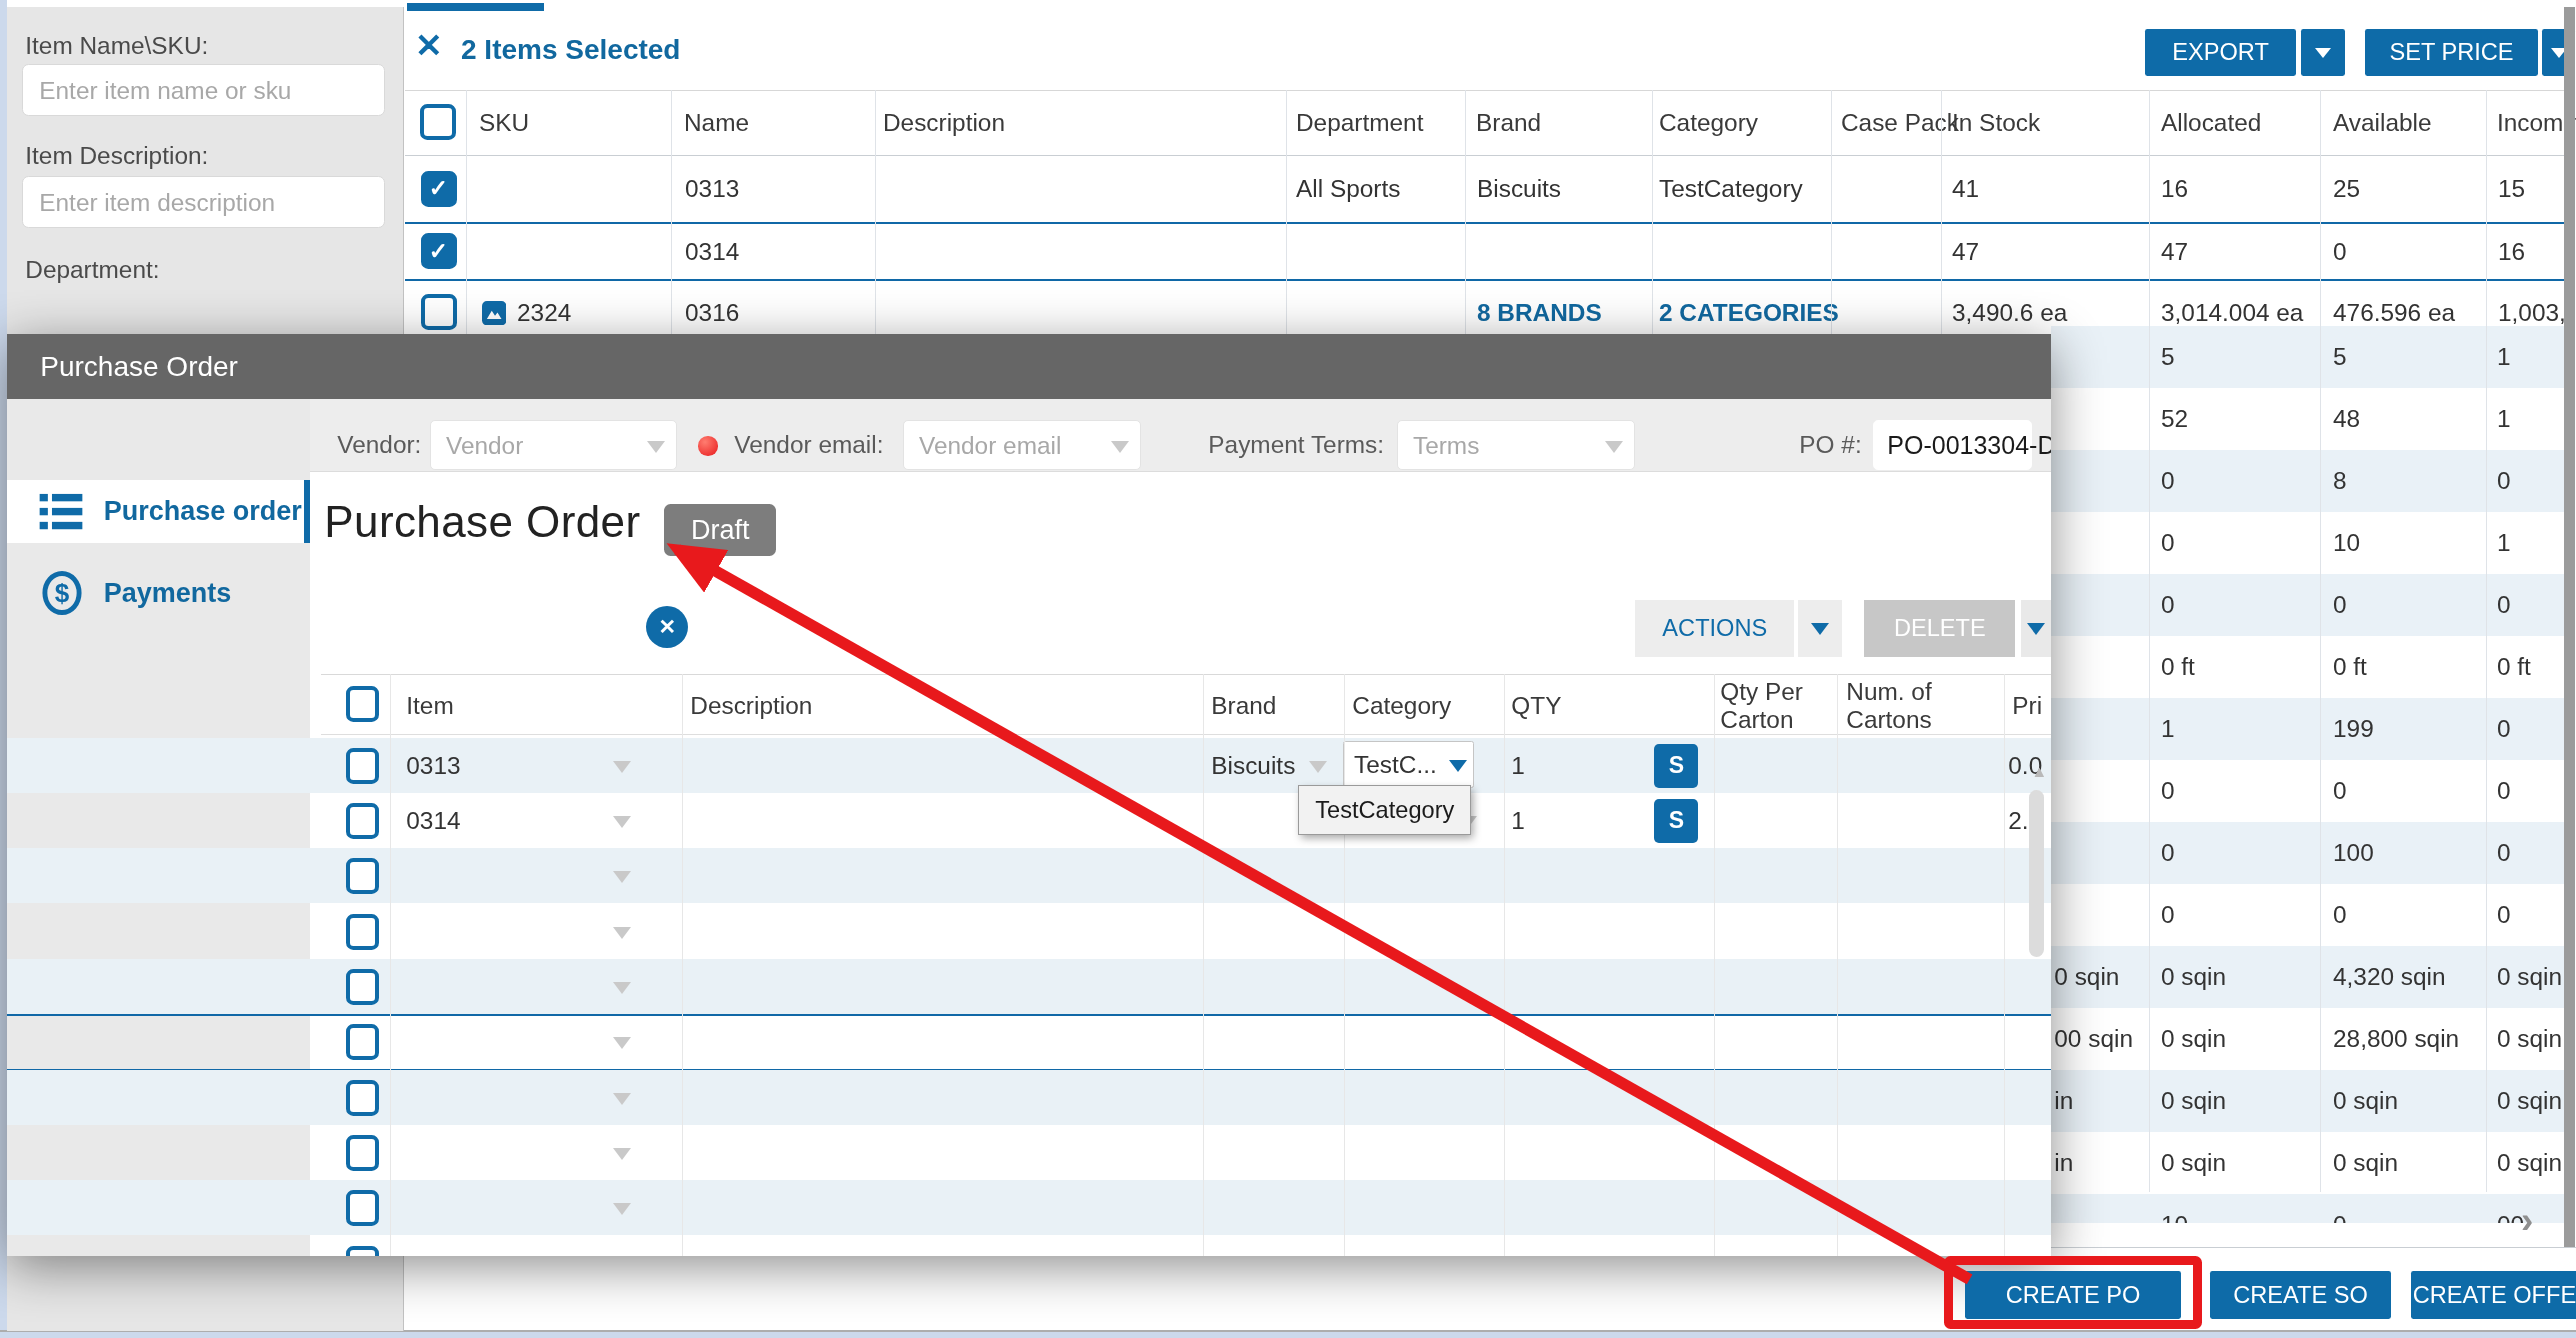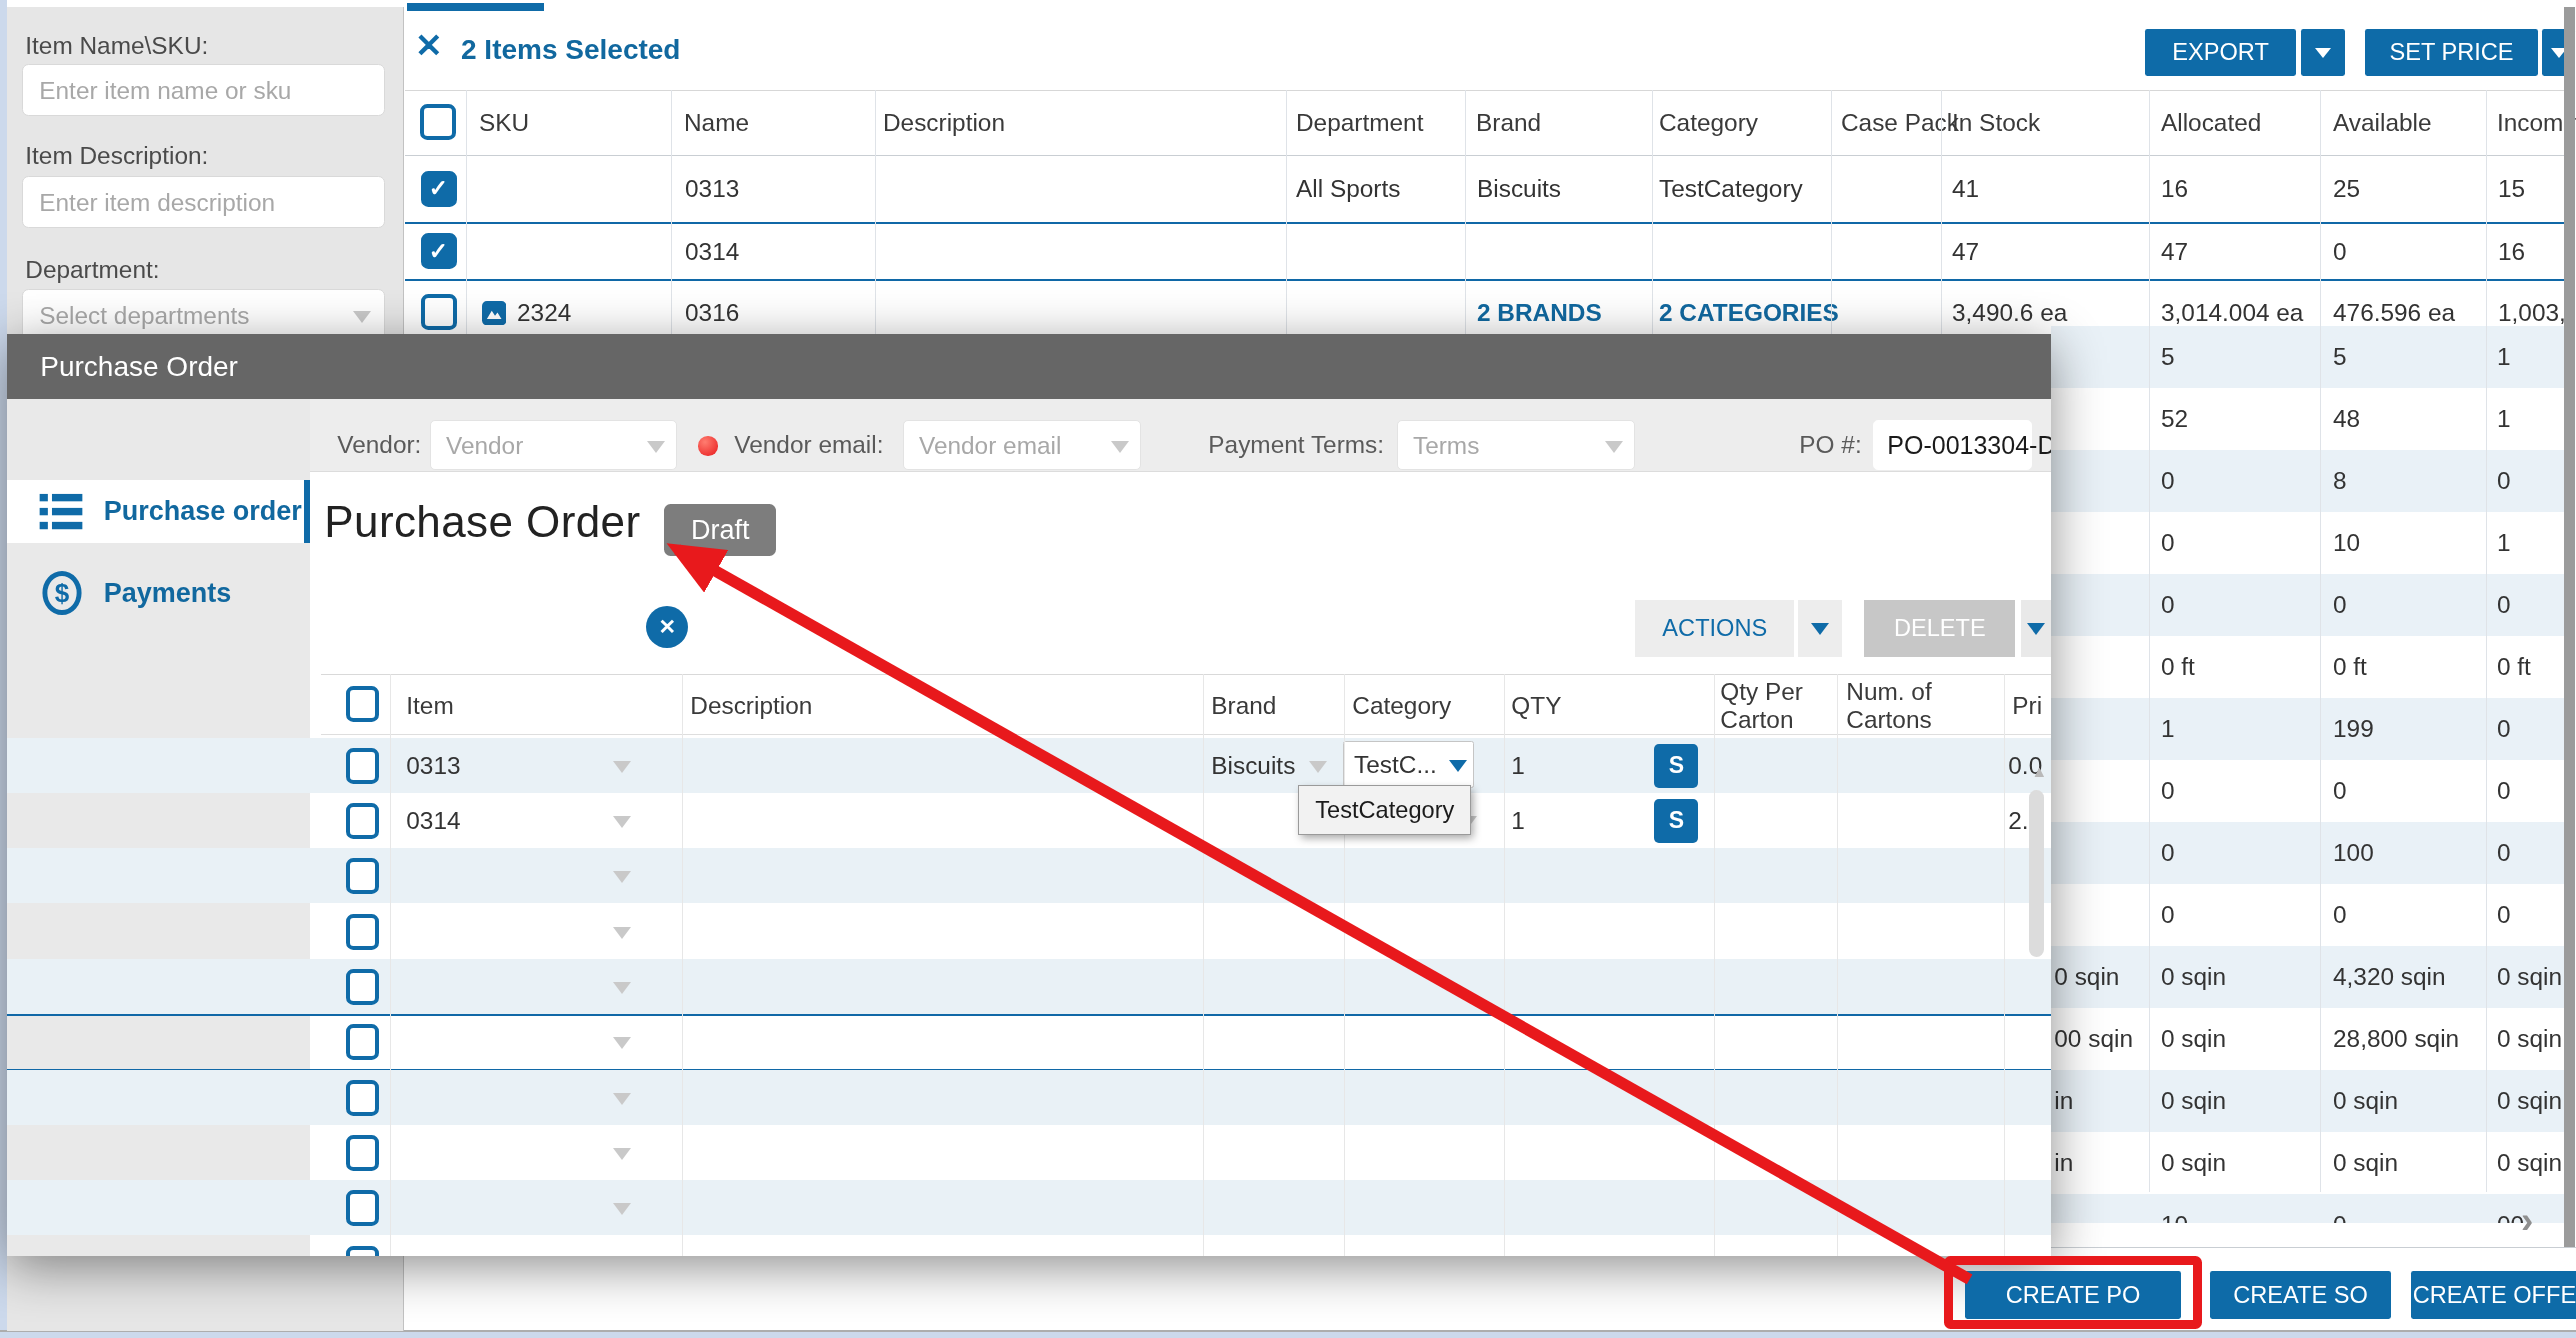--- a/index.html
+++ b/index.html
@@ -88,24 +88,20 @@
   <div class="abs sidebar" style="left:7.3px;top:7.3px;width:397px;height:1324px;">
     <div class="abs flabel nw" style="left:18px;top:24.4px;">Item Name\SKU:</div>
     <div class="abs finput" style="left:14.7px;top:57px;width:363px;height:52px;">
       <span class="ph nw" style="display:inline-block;margin:11.4px 0 0 16.3px;">Enter item name or sku</span>
     </div>
     <div class="abs flabel nw" style="left:18px;top:135px;">Item Description:</div>
     <div class="abs finput" style="left:14.7px;top:169px;width:363px;height:52px;">
       <span class="ph nw" style="display:inline-block;margin:11.4px 0 0 16.3px;">Enter item description</span>
     </div>
     <div class="abs flabel nw" style="left:18px;top:249px;">Department:</div>
-    <div class="abs finput" style="left:14.7px;top:282px;width:363px;height:54px;">
-      <span class="ph nw" style="display:inline-block;margin:12.2px 0 0 16.3px;">Select departments</span>
-      <span class="car abs" style="right:13px;top:21px;"></span>
-    </div>
   </div>
 
   <div class="abs tabbar" style="left:407px;top:3.3px;width:137px;height:8.1px;"></div>
   <div class="abs xicon" style="left:415px;top:26px;">✕</div>
   <div class="abs selcount nw" style="left:461px;top:34px;">2 Items Selected</div>
   <div class="abs btn" style="left:2145px;top:29px;width:151px;height:47px;">
     <span>EXPORT</span>
   </div>
   <div class="abs btn" style="left:2301px;top:29px;width:44px;height:47px;">
     <span class="car white" style="border-left-width:8.1px;border-right-width:8.1px;border-top-width:10.6px;"></span>
@@ -158,21 +154,21 @@
   </div>
 
   <div class="abs" style="left:405px;top:281px;width:2159px;height:65px;overflow:hidden;">
     <div class="cb abs" style="left:15.5px;top:13px;"></div>
     <svg class="abs" style="left:77px;top:19.5px;" width="24.4" height="24.4" viewBox="0 0 30 30">
         <rect x="0" y="0" width="30" height="30" rx="6" fill="#0f6ba8"></rect>
         <path d="M6 22 L12 12 L16 18 L19 14 L24 22 Z" fill="#fff"></path>
       </svg>
     <span class="abs cell nw" style="left:112px;line-height:63px;">2324</span>
     <span class="abs cell nw" style="left:280px;line-height:63px;">0316</span>
-    <span class="abs bluecell nw" style="left:1072px;line-height:63px;">2 BRANDS</span>
+    <span class="abs bluecell nw" style="left:1072px;line-height:63px;">8 BRANDS</span>
     <span class="abs bluecell nw" style="left:1254px;line-height:63px;">2 CATEGORIES</span>
     <span class="abs cell nw" style="left:1547px;line-height:63px;">3,490.6 ea</span>
     <span class="abs cell nw" style="left:1756px;line-height:63px;">3,014.004 ea</span>
     <span class="abs cell nw" style="left:1928px;line-height:63px;">476.596 ea</span>
     <span class="abs cell nw" style="left:2093px;line-height:63px;">1,003,78</span>
   </div>
 
   <div class="abs vline" style="left:466px;top:90px;height:244px;"></div>
   <div class="abs vline" style="left:671px;top:90px;height:244px;"></div>
   <div class="abs vline" style="left:875px;top:90px;height:244px;"></div>

